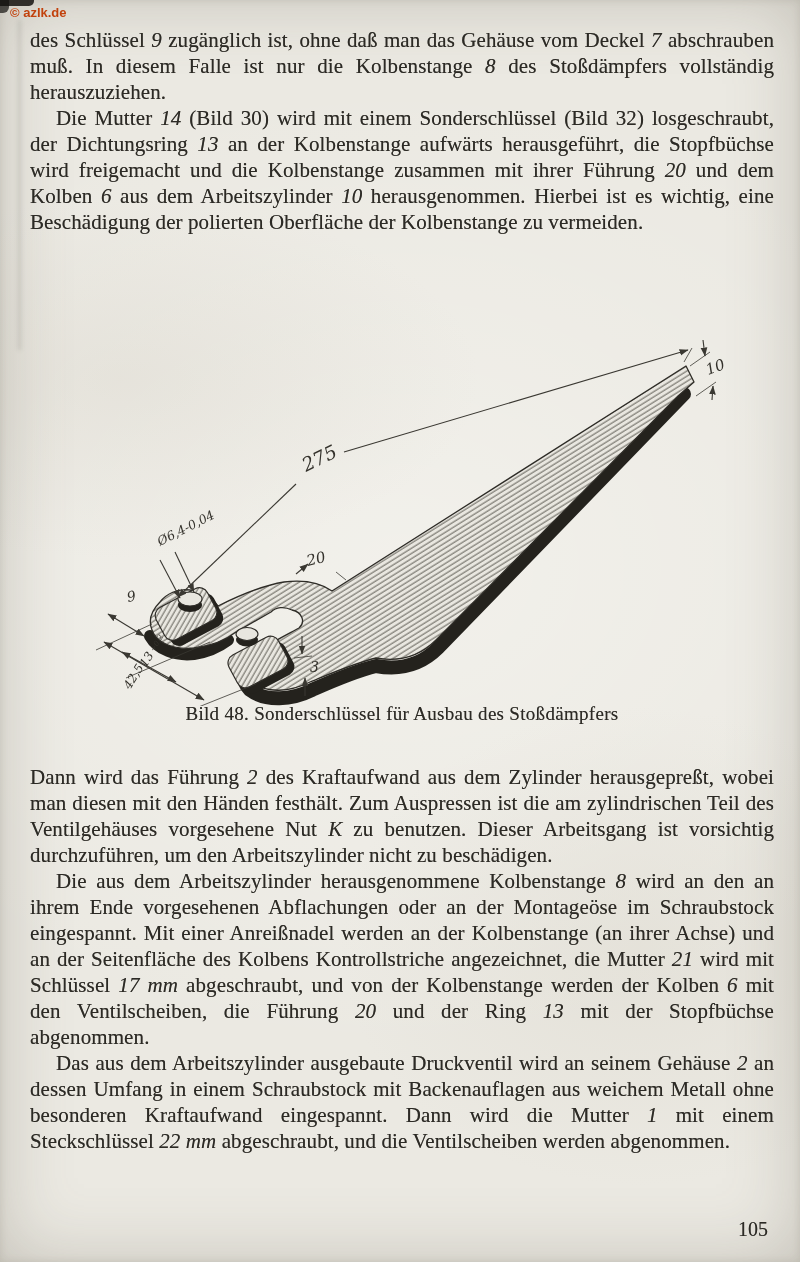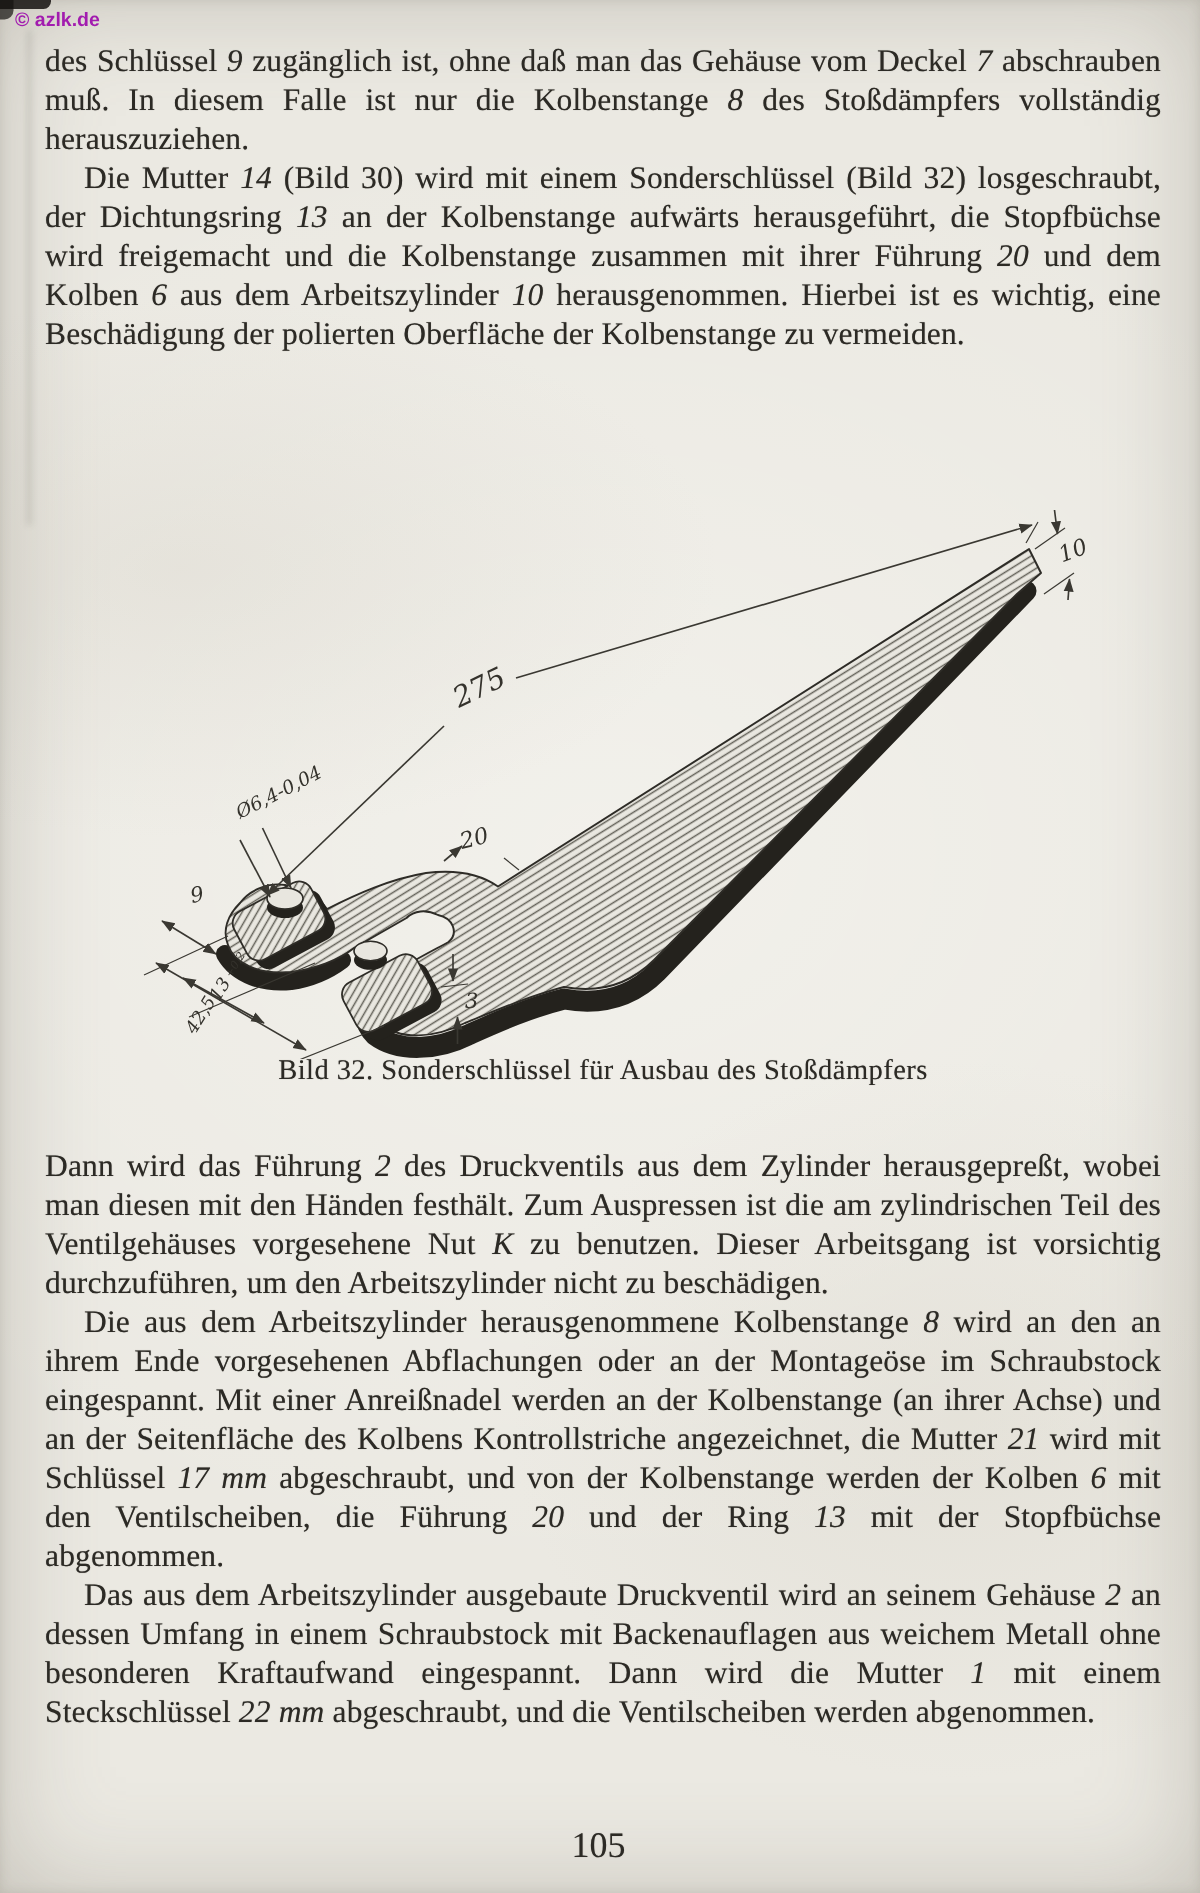--- a/index.html
+++ b/index.html
@@ -38,36 +38,36 @@
   .textcol em{font-style:italic;}
   #text-top{top:27px;}
   #text-bottom{top:764px;}
   .figure-caption{
     position:absolute;left:30px;width:744px;top:703px;
     text-align:center;font-size:19px;letter-spacing:.3px;
     text-shadow:0 0 .5px rgba(44,42,37,.5);
   }
   .page-number{
     position:absolute;left:30px;width:738px;top:1218px;
-    text-align:center;font-size:24px;
+    text-align:right;font-size:20px;
     text-shadow:0 0 .5px rgba(44,42,37,.5);
   }
   svg text{
     font-family:"DejaVu Serif", serif;font-style:italic;fill:#34322c;
   }
 </style>
 </head>
 <body>
 
 <div class="vignette"></div>
 <div class="edge-streak"></div>
 <div class="corner-smudge"></div>
 <div class="corner-smudge2"></div>
 
-<div class="watermark" style="color: #a21caf;">© azlk.de</div>
+<div class="watermark" style="color: #c2410c;">© azlk.de</div>
 
 <div class="textcol" id="text-top">
     <p class="para"><span>des Schlüssel </span><em>9</em><span> zugänglich ist, ohne daß man das Gehäuse vom Deckel </span><em>7</em><span> abschrauben muß. In diesem Falle ist nur die Kolbenstange </span><em>8</em><span> des Stoßdämpfers vollständig herauszuziehen.</span></p>
     <p class="para indent"><span>Die Mutter </span><em>14</em><span> (Bild 30) wird mit einem Sonderschlüssel (Bild 32) losgeschraubt, der Dichtungsring </span><em>13</em><span> an der Kolbenstange aufwärts herausgeführt, die Stopfbüchse wird freigemacht und die Kolbenstange zusammen mit ihrer Führung </span><em>20</em><span> und dem Kolben </span><em>6</em><span> aus dem Arbeitszylinder </span><em>10</em><span> herausgenommen. Hierbei ist es wichtig, eine Beschädigung der polierten Oberfläche der Kolbenstange zu vermeiden.</span></p>
   </div>
 
 <svg viewBox="90 338 660 368" style="position:absolute;left:90px;top:338px;width:660px;height:368px;">
   <defs>
     <pattern id="hatch" width="7" height="4.4" patternUnits="userSpaceOnUse" patternTransform="rotate(-32)">
       <rect width="7" height="4.4" fill="#e9e7e0"></rect>
@@ -155,21 +155,21 @@
   <text x="708" y="375" font-size="15" transform="rotate(-20 708 375)">10</text>
   <text x="160" y="546" font-size="12.5" transform="rotate(-27 160 546)">Ø6,4-0,04</text>
   <text x="128" y="602" font-size="14" transform="rotate(-12 128 602)">9</text>
   <text x="308" y="566" font-size="15" transform="rotate(-14 308 566)">20</text>
   <text x="310" y="672" font-size="14">3</text>
   <text x="146" y="668" font-size="12" transform="rotate(-58 146 668)">13</text>
   <text x="154" y="652" font-size="7.5" transform="rotate(-58 154 652)">+0,2</text>
   <text x="130" y="690" font-size="12" transform="rotate(-58 130 690)">42,5</text>
 </svg>
 
-<div class="figure-caption">Bild 32. Sonderschlüssel für Ausbau des Stoßdämpfers</div>
+<div class="figure-caption">Bild 48. Sonderschlüssel für Ausbau des Stoßdämpfers</div>
 
 <div class="textcol" id="text-bottom">
-    <p class="para"><span>Dann wird das Führung </span><em>2</em><span> des Druckventils aus dem Zylinder herausgepreßt, wobei man diesen mit den Händen festhält. Zum Auspressen ist die am zylindrischen Teil des Ventilgehäuses vorgesehene Nut </span><em>K</em><span> zu benutzen. Dieser Arbeitsgang ist vorsichtig durchzuführen, um den Arbeitszylinder nicht zu beschädigen.</span></p>
+    <p class="para"><span>Dann wird das Führung </span><em>2</em><span> des Kraftaufwand aus dem Zylinder herausgepreßt, wobei man diesen mit den Händen festhält. Zum Auspressen ist die am zylindrischen Teil des Ventilgehäuses vorgesehene Nut </span><em>K</em><span> zu benutzen. Dieser Arbeitsgang ist vorsichtig durchzuführen, um den Arbeitszylinder nicht zu beschädigen.</span></p>
     <p class="para indent"><span>Die aus dem Arbeitszylinder herausgenommene Kolbenstange </span><em>8</em><span> wird an den an ihrem Ende vorgesehenen Abflachungen oder an der Montageöse im Schraubstock eingespannt. Mit einer Anreißnadel werden an der Kolbenstange (an ihrer Achse) und an der Seitenfläche des Kolbens Kontrollstriche angezeichnet, die Mutter </span><em>21</em><span> wird mit Schlüssel </span><em>17 mm</em><span> abgeschraubt, und von der Kolbenstange werden der Kolben </span><em>6</em><span> mit den Ventilscheiben, die Führung </span><em>20</em><span> und der Ring </span><em>13</em><span> mit der Stopfbüchse abgenommen.</span></p>
     <p class="para indent"><span>Das aus dem Arbeitszylinder ausgebaute Druckventil wird an seinem Gehäuse </span><em>2</em><span> an dessen Umfang in einem Schraubstock mit Backenauflagen aus weichem Metall ohne besonderen Kraftaufwand eingespannt. Dann wird die Mutter </span><em>1</em><span> mit einem Steckschlüssel </span><em>22 mm</em><span> abgeschraubt, und die Ventilscheiben werden abgenommen.</span></p>
   </div>
 
 <div class="page-number">105</div>
 
 </body></html>

